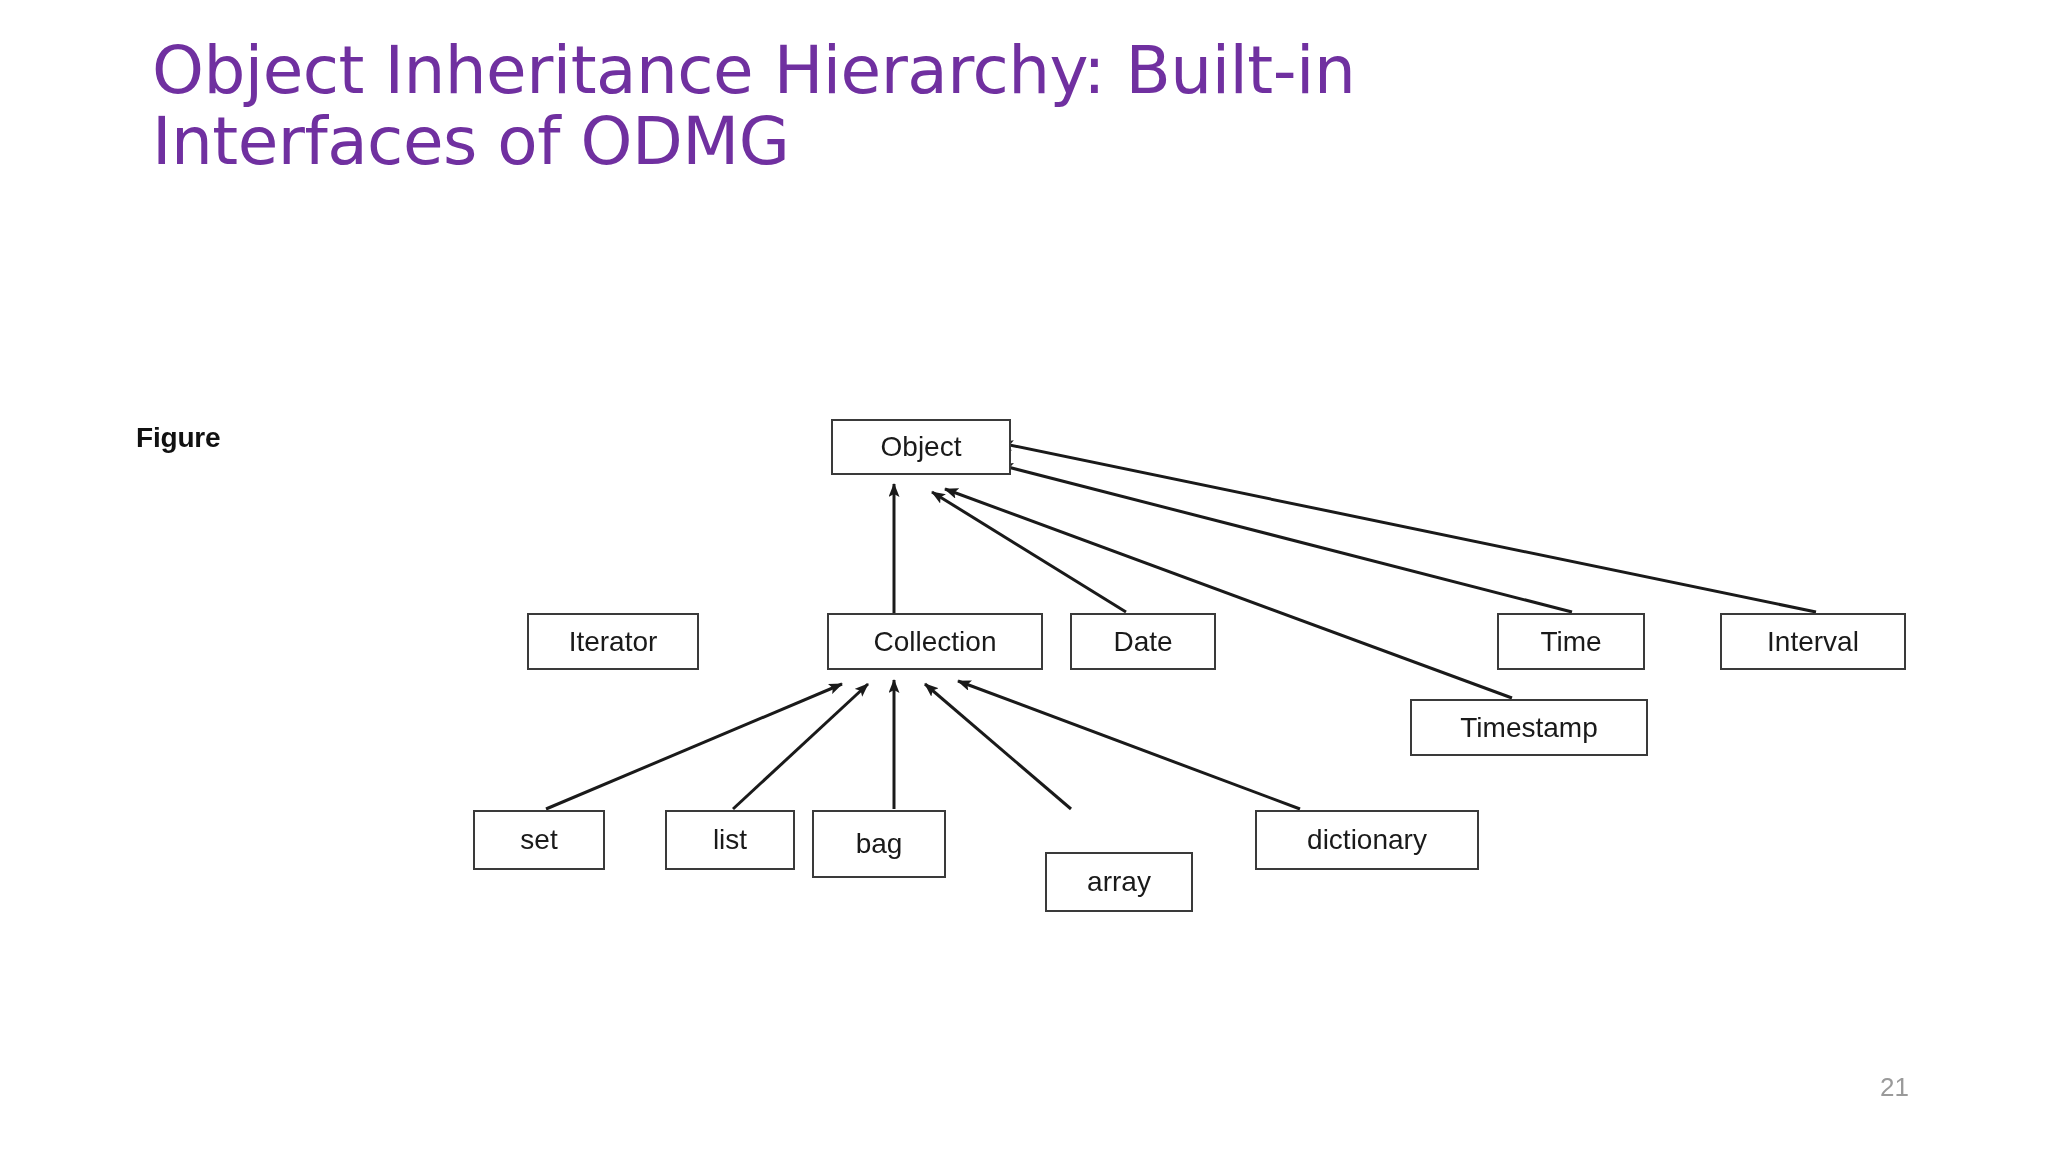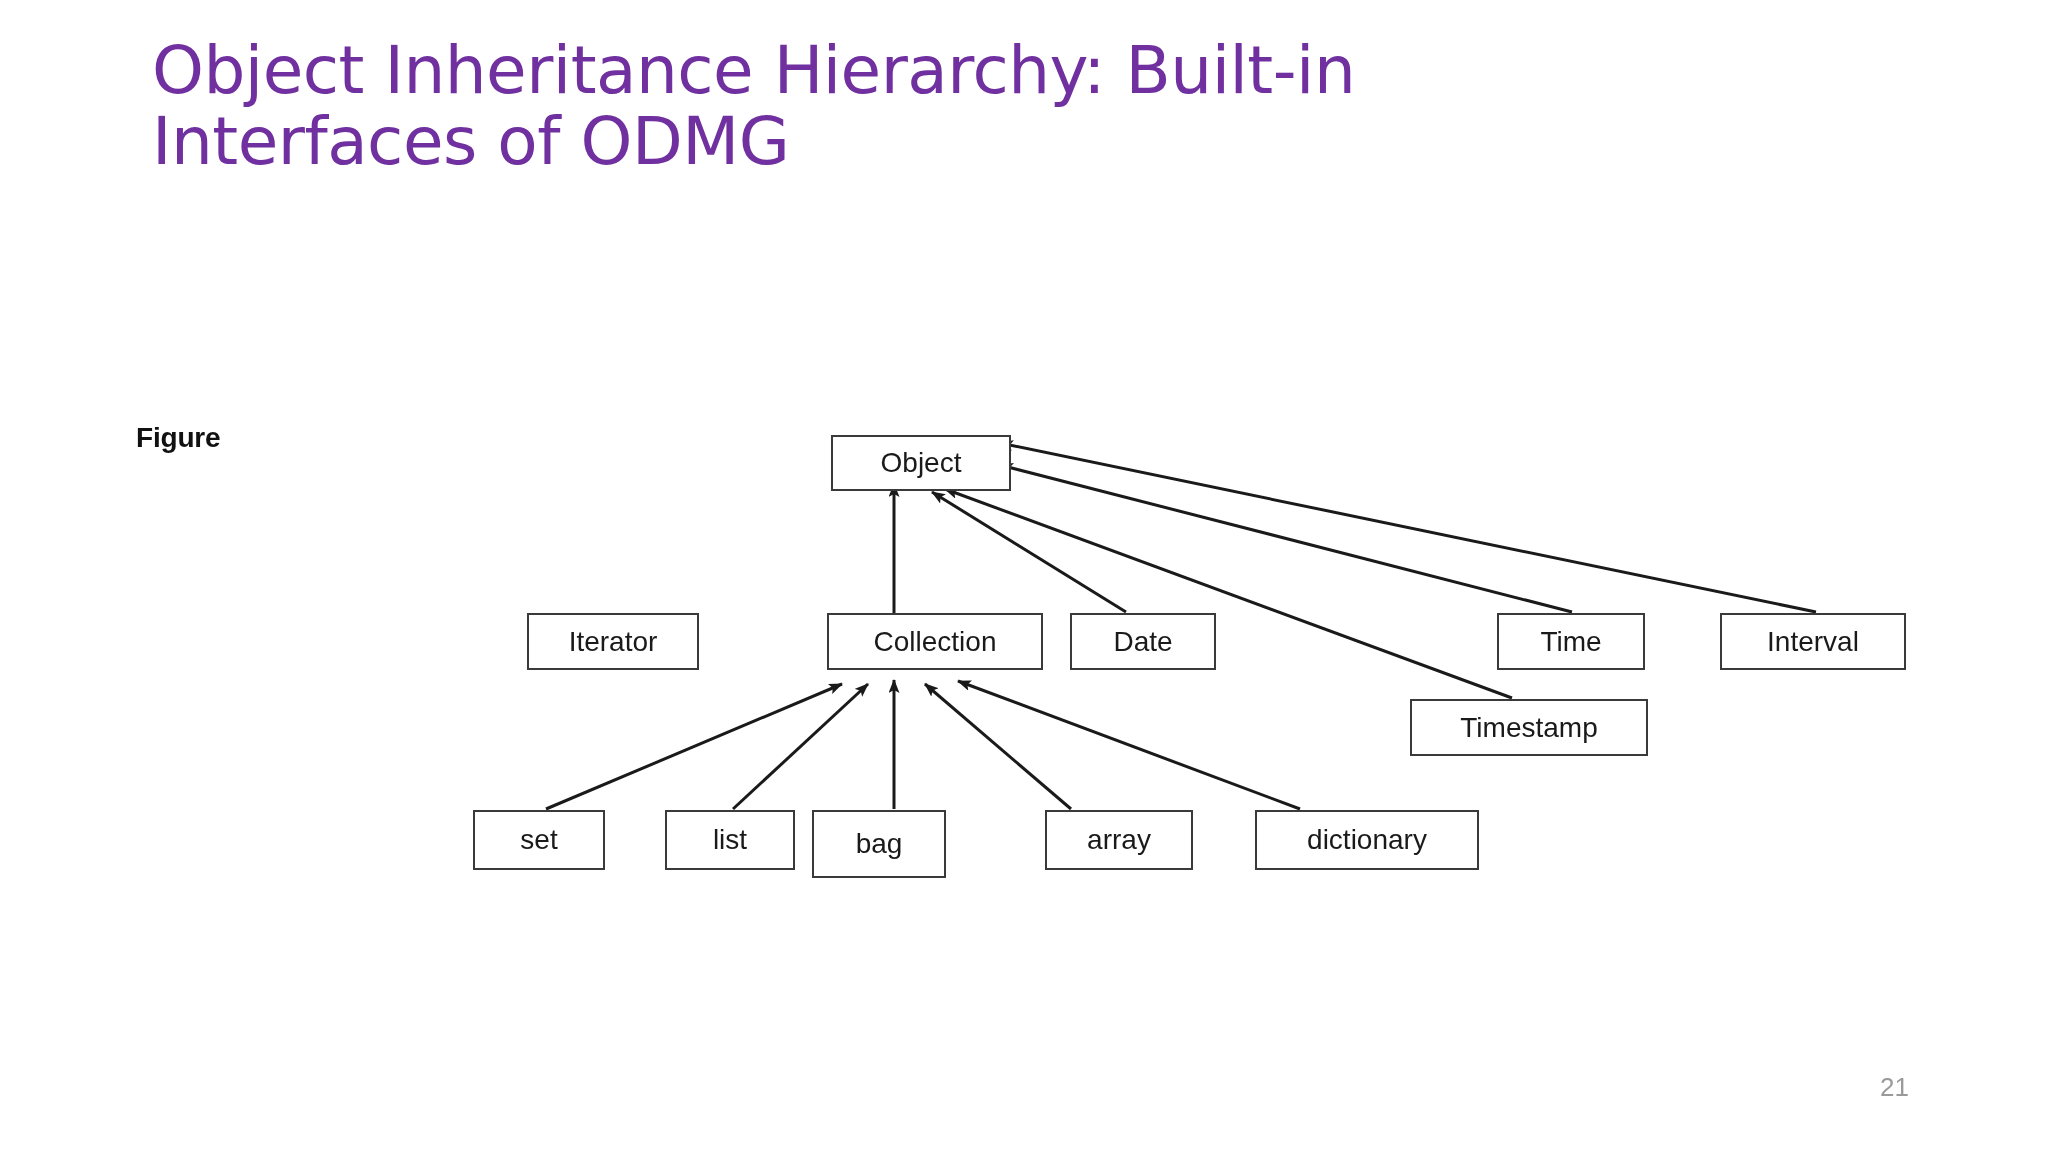--- a/index.html
+++ b/index.html
@@ -121,27 +121,27 @@
   <g id="edges-to-collection">
     <line x1="546" y1="809" x2="842" y2="684" stroke="#1a1a1a" stroke-width="3" marker-end="url(#arrowhead)"></line>
     <line x1="733" y1="809" x2="868" y2="684" stroke="#1a1a1a" stroke-width="3" marker-end="url(#arrowhead)"></line>
     <line x1="894" y1="809" x2="894" y2="680" stroke="#1a1a1a" stroke-width="3" marker-end="url(#arrowhead)"></line>
     <line x1="1071" y1="809" x2="925" y2="684" stroke="#1a1a1a" stroke-width="3" marker-end="url(#arrowhead)"></line>
     <line x1="1300" y1="809" x2="958" y2="681" stroke="#1a1a1a" stroke-width="3" marker-end="url(#arrowhead)"></line>
   </g>
 </svg>
 
 <div id="nodes">
-  <div class="dnode" style="position: absolute; left: 831px; top: 435px; width: 180px; height: 56px;">Object</div>
+  <div class="dnode" style="position: absolute; left: 831px; top: 419px; width: 180px; height: 56px;">Object</div>
   <div class="dnode" style="position: absolute; left: 527px; top: 613px; width: 172px; height: 57px;">Iterator</div>
   <div class="dnode" style="position: absolute; left: 786px; top: 613px; width: 216px; height: 57px; margin-left: 41px;">Collection</div>
   <div class="dnode" style="position: absolute; left: 1070px; top: 613px; width: 146px; height: 57px;">Date</div>
   <div class="dnode" style="position: absolute; left: 1497px; top: 613px; width: 148px; height: 57px;">Time</div>
   <div class="dnode" style="position: absolute; left: 1720px; top: 613px; width: 186px; height: 57px;">Interval</div>
   <div class="dnode" style="position: absolute; left: 1410px; top: 699px; width: 238px; height: 57px;">Timestamp</div>
   <div class="dnode" style="position: absolute; left: 473px; top: 810px; width: 132px; height: 60px;">set</div>
   <div class="dnode" style="position: absolute; left: 665px; top: 810px; width: 130px; height: 60px;">list</div>
   <div class="dnode" style="position: absolute; left: 812px; top: 810px; width: 134px; height: 68px;">bag</div>
-  <div class="dnode" style="position: absolute; left: 1045px; top: 810px; width: 148px; height: 60px;">array</div>
+  <div class="dnode" style="position: absolute; left: 1045px; top: 852px; width: 148px; height: 60px;">array</div>
   <div class="dnode" style="position: absolute; left: 1255px; top: 810px; width: 224px; height: 60px;">dictionary</div>
 </div>
 
 <div id="page-number">21</div>
 
 </body></html>

